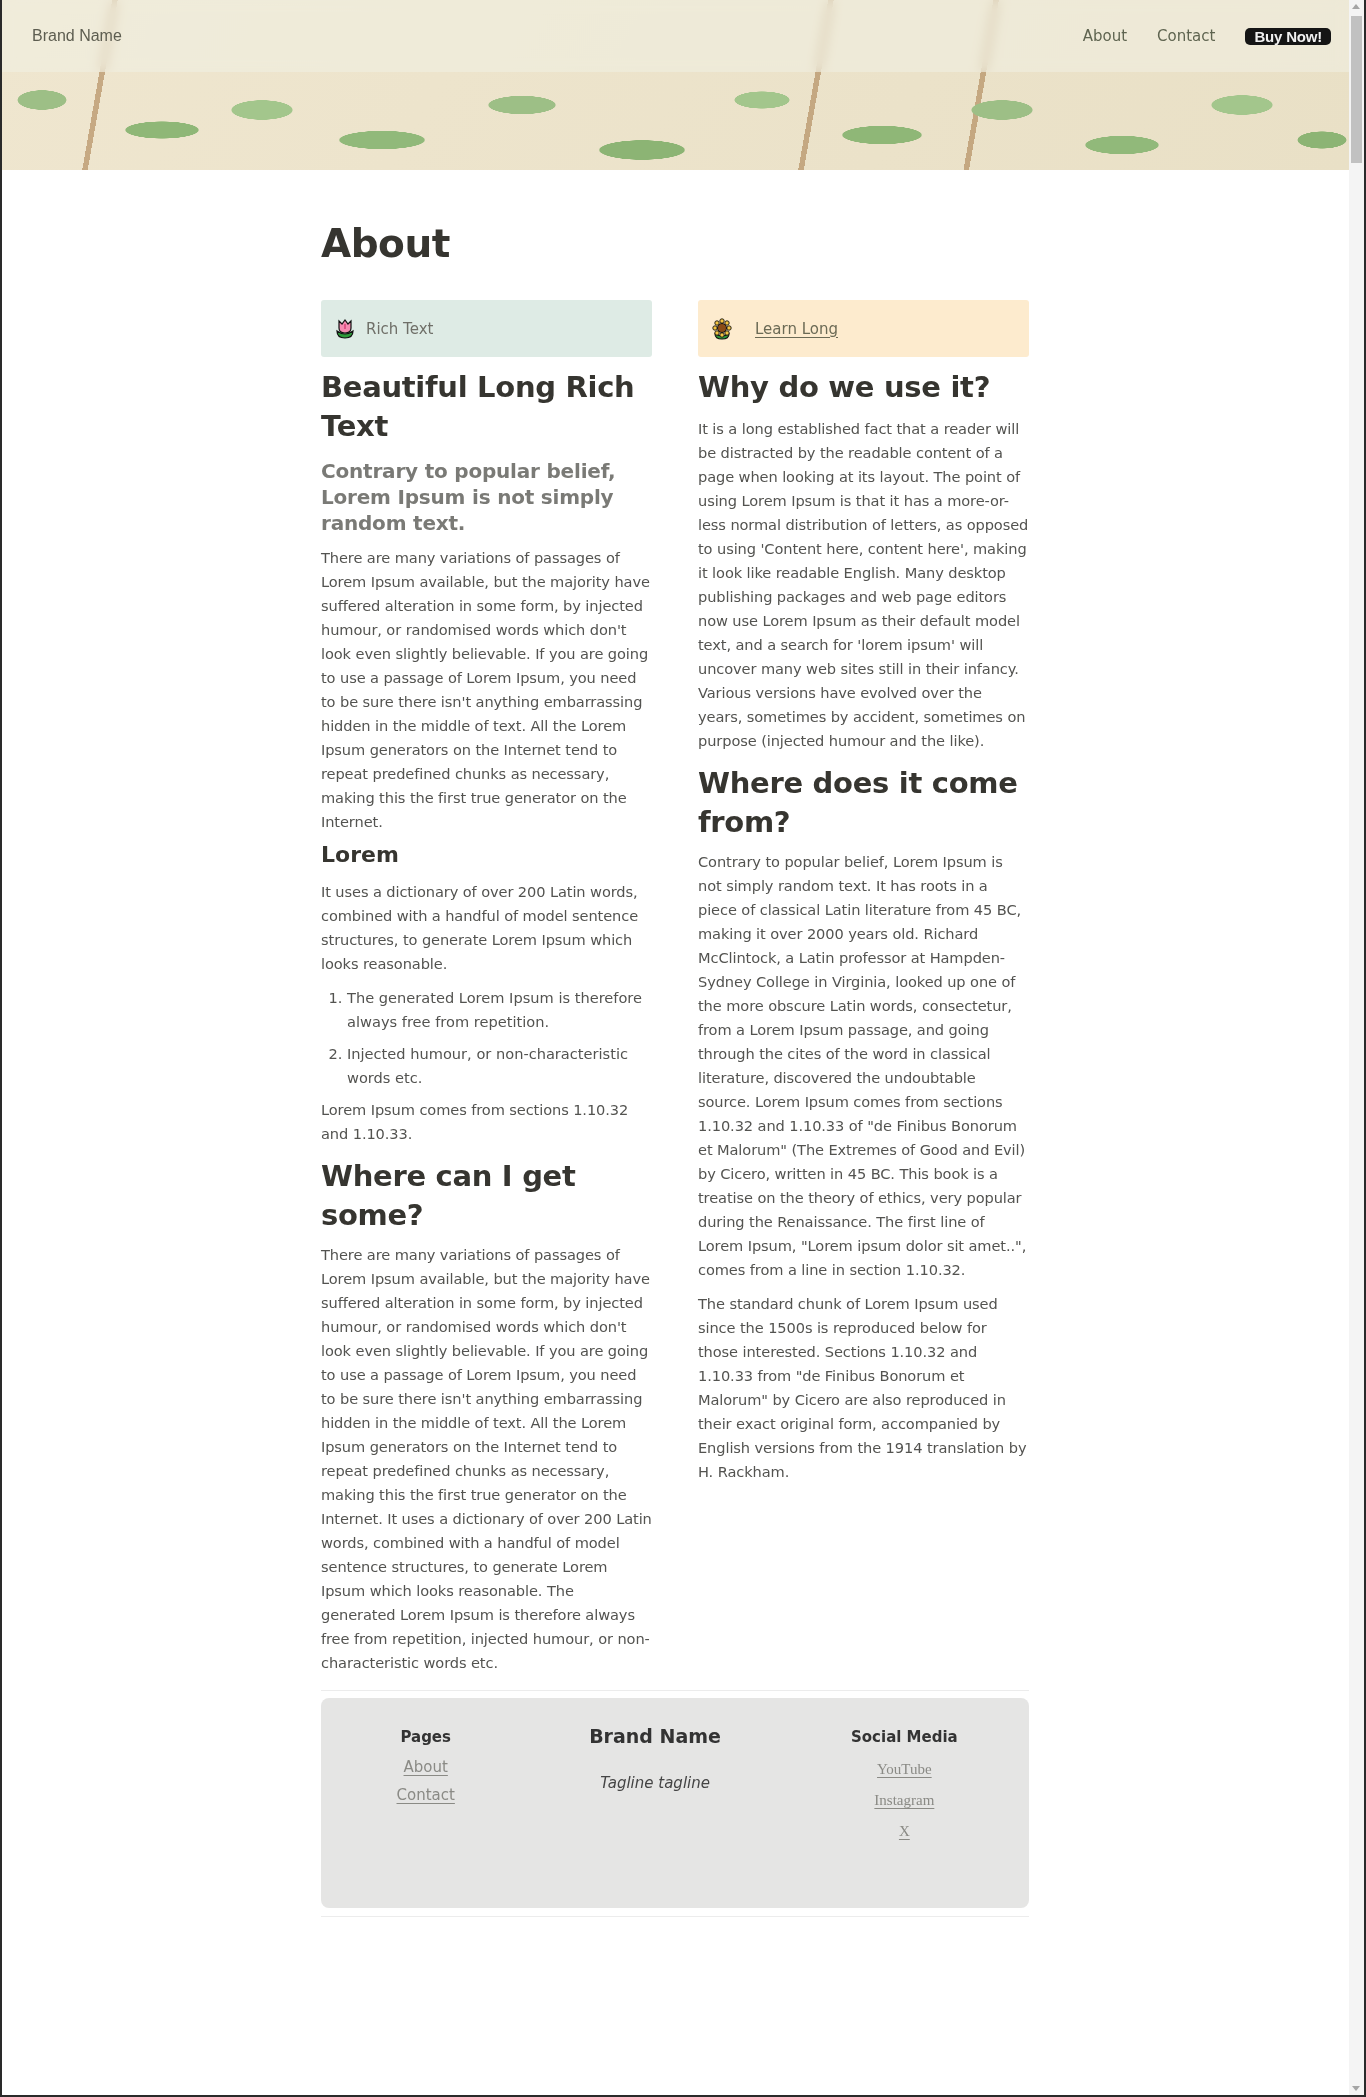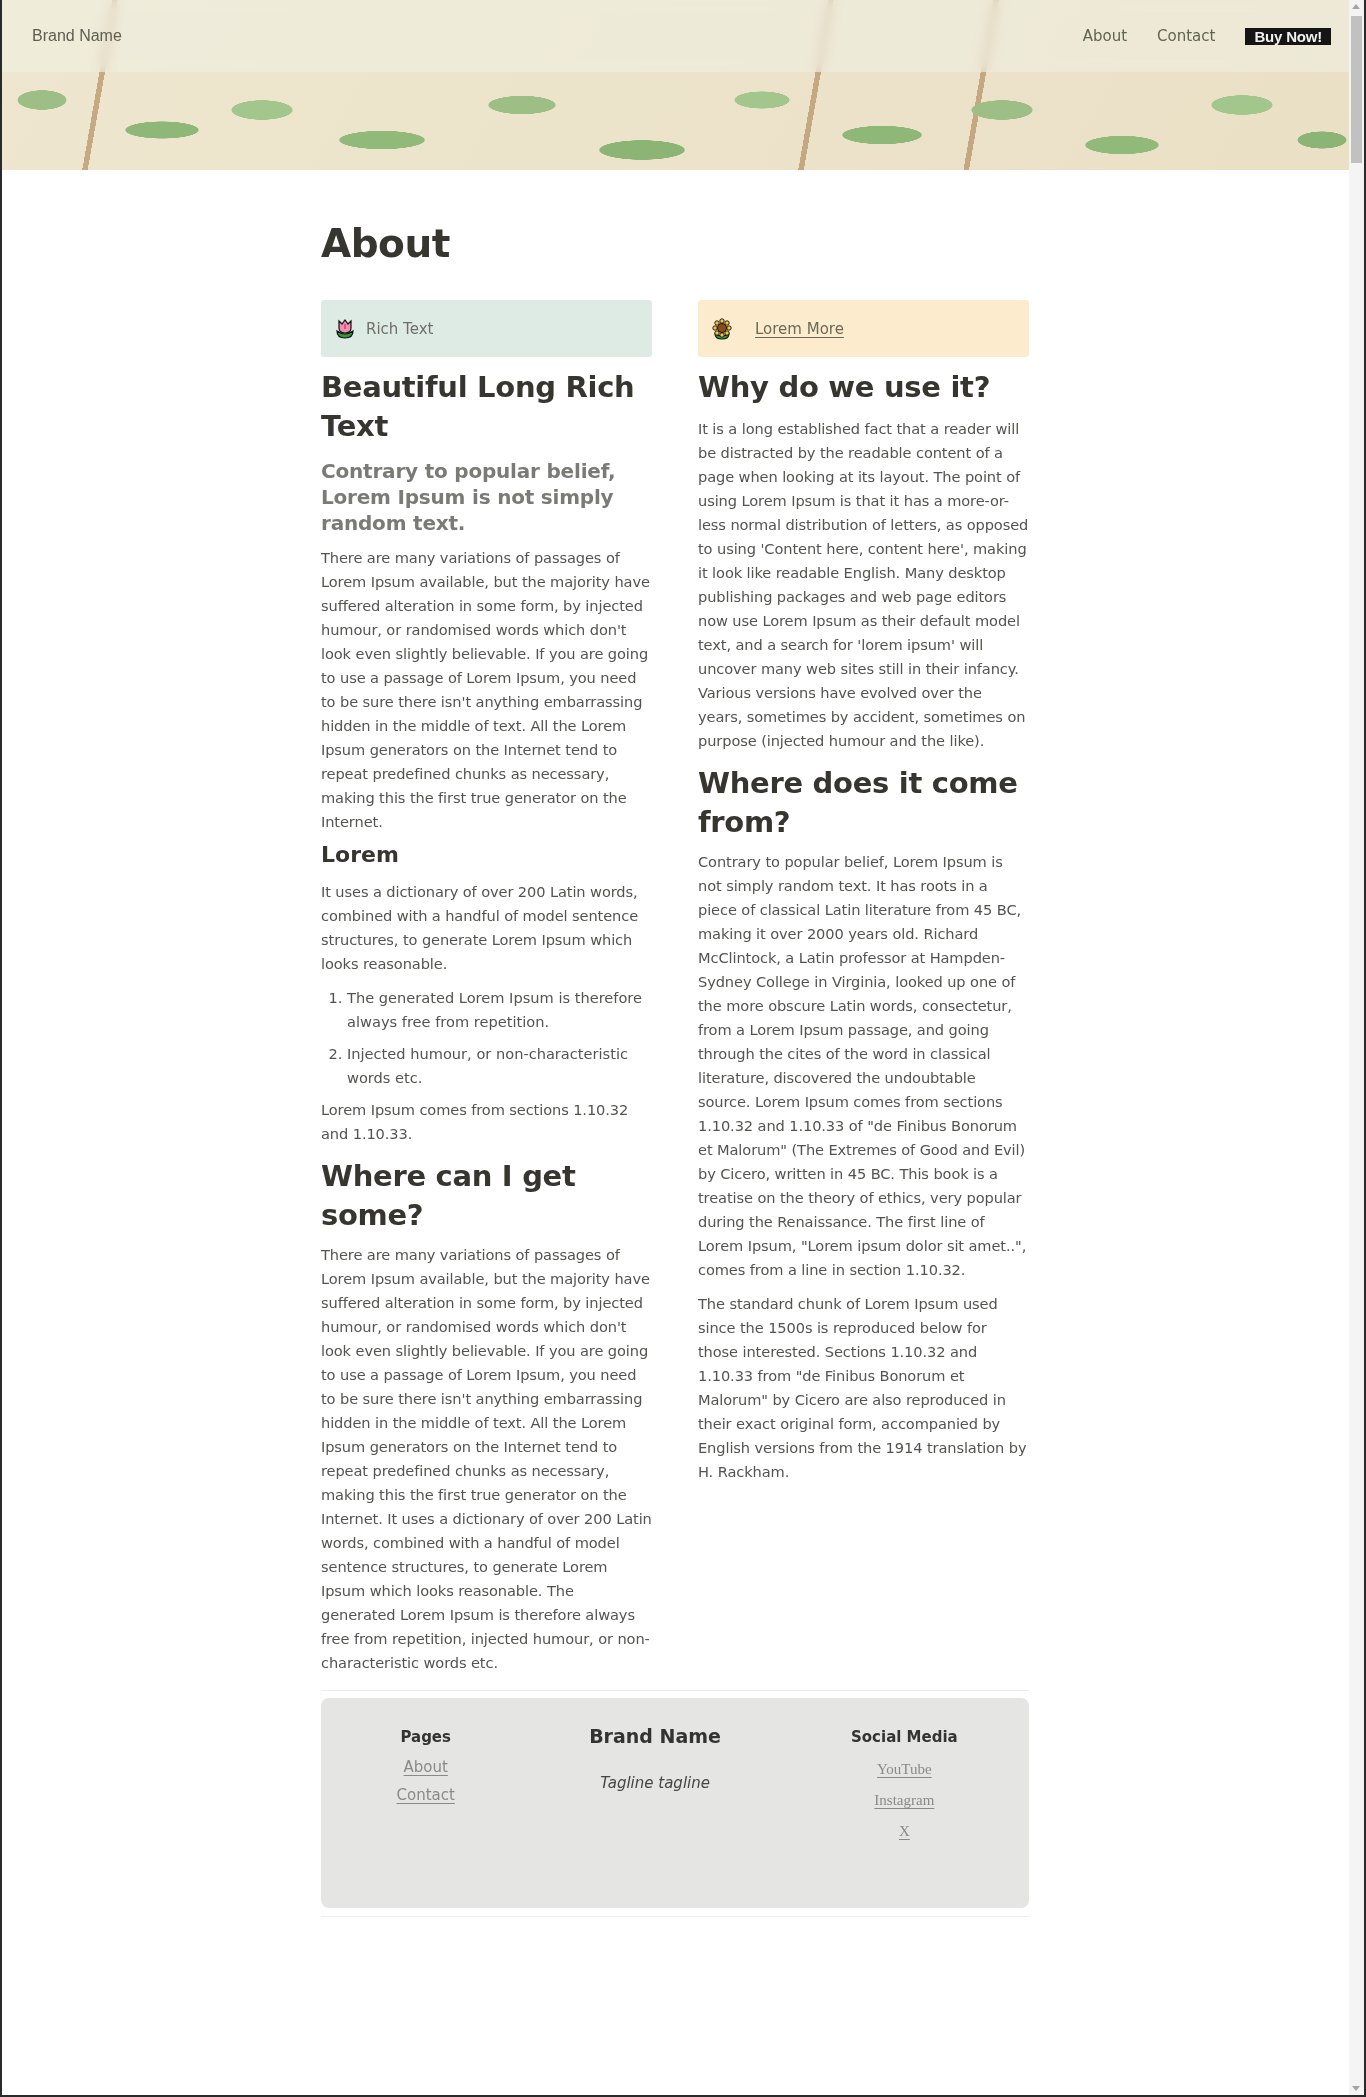--- a/index.html
+++ b/index.html
@@ -39,21 +39,21 @@
     background: rgba(240, 240, 228, 0.55);
     backdrop-filter: blur(6px);
     display: flex; align-items: center; justify-content: space-between;
     padding: 0 18px 0 30px;
   }
   .brand { font-family: "Liberation Sans", sans-serif; font-size: 16px; color: #5d5d50; }
   .nav-links { display: flex; align-items: center; gap: 0; }
   .nav-link { font-size: 15px; color: #5f6450; text-decoration: none; margin-right: 30px; }
   .buy-btn {
     background: #151515; color: #f1f1f1; font-weight: bold; font-size: 15px;
-    padding: 0 9px; border-radius: 0; border: none; letter-spacing: -0.2px;
+    padding: 0 9px; border-radius: 5px; border: none; letter-spacing: -0.2px;
   }
 
   
   .main { position: absolute; left: 321px; top: 170px; width: 708px; }
   .page-title { font-size: 39px; font-weight: bold; color: #363530; margin-top: 48px; height: 52px; line-height: 52px; letter-spacing: -0.5px; }
   .columns { display: flex; justify-content: space-between; margin-top: 30px; }
   .col { width: 331px; }
   .callout {
     height: 57px; border-radius: 3px; display: flex; align-items: center;
     padding-left: 13px; font-size: 15px; color: #6f6f68;
@@ -158,21 +158,21 @@
                 <circle cx="17" cy="10" r="2.2"></circle>
               <circle cx="15" cy="15" r="2.2"></circle>
                 <circle cx="10" cy="17" r="2.2"></circle>
                 <circle cx="5" cy="15" r="2.2"></circle>
               <circle cx="3" cy="10" r="2.2"></circle>
                 <circle cx="5" cy="5" r="2.2"></circle>
             </g>
             <circle cx="10" cy="10" r="4.5" fill="#8a4b16" stroke="#111" stroke-width="1"></circle>
           </svg>
         </span>
-        <a>Lorem More</a>
+        <a>Learn Long</a>
       </div>
 
       <h2 class="big">Why do we use it?</h2>
       <p class="body">It is a long established fact that a reader will be distracted by the readable content of a page when looking at its layout. The point of using Lorem Ipsum is that it has a more-or-less normal distribution of letters, as opposed to using 'Content here, content here', making it look like readable English. Many desktop publishing packages and web page editors now use Lorem Ipsum as their default model text, and a search for 'lorem ipsum' will uncover many web sites still in their infancy. Various versions have evolved over the years, sometimes by accident, sometimes on purpose (injected humour and the like).</p>
       <h2 class="big section-gap">Where does it come from?</h2>
       <p class="body" style="margin-top:8px">Contrary to popular belief, Lorem Ipsum is not simply random text. It has roots in a piece of classical Latin literature from 45 BC, making it over 2000 years old. Richard McClintock, a Latin professor at Hampden-Sydney College in Virginia, looked up one of the more obscure Latin words, consectetur, from a Lorem Ipsum passage, and going through the cites of the word in classical literature, discovered the undoubtable source. Lorem Ipsum comes from sections 1.10.32 and 1.10.33 of "de Finibus Bonorum et Malorum" (The Extremes of Good and Evil) by Cicero, written in 45 BC. This book is a treatise on the theory of ethics, very popular during the Renaissance. The first line of Lorem Ipsum, "Lorem ipsum dolor sit amet..", comes from a line in section 1.10.32.</p>
       <p class="body">The standard chunk of Lorem Ipsum used since the 1500s is reproduced below for those interested. Sections 1.10.32 and 1.10.33 from "de Finibus Bonorum et Malorum" by Cicero are also reproduced in their exact original form, accompanied by English versions from the 1914 translation by H. Rackham.</p>
     </section>
   </div>
 </main>

